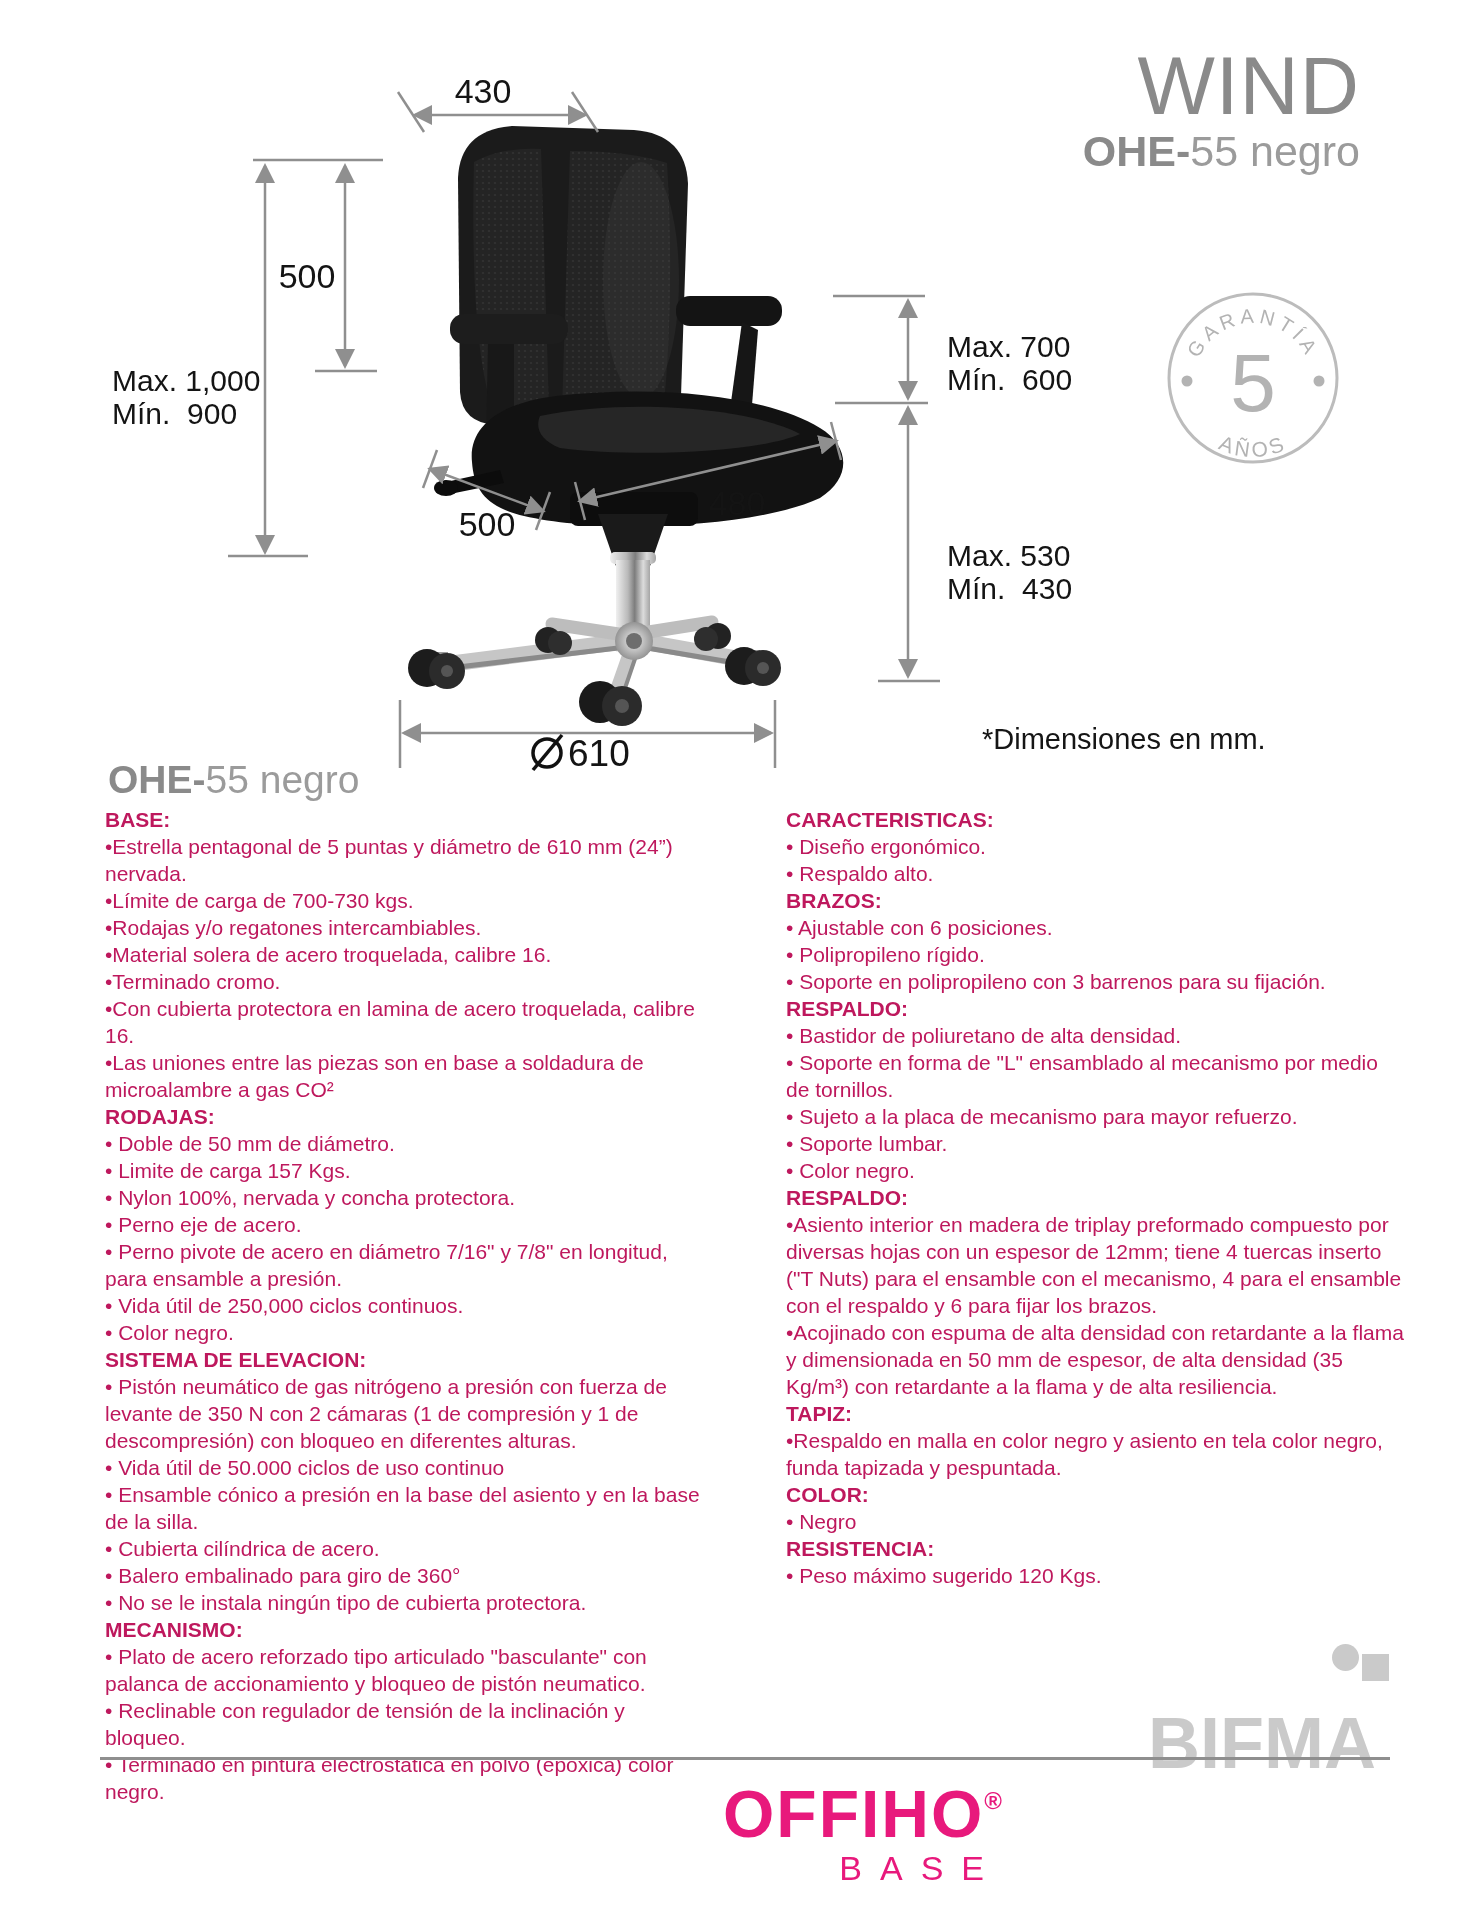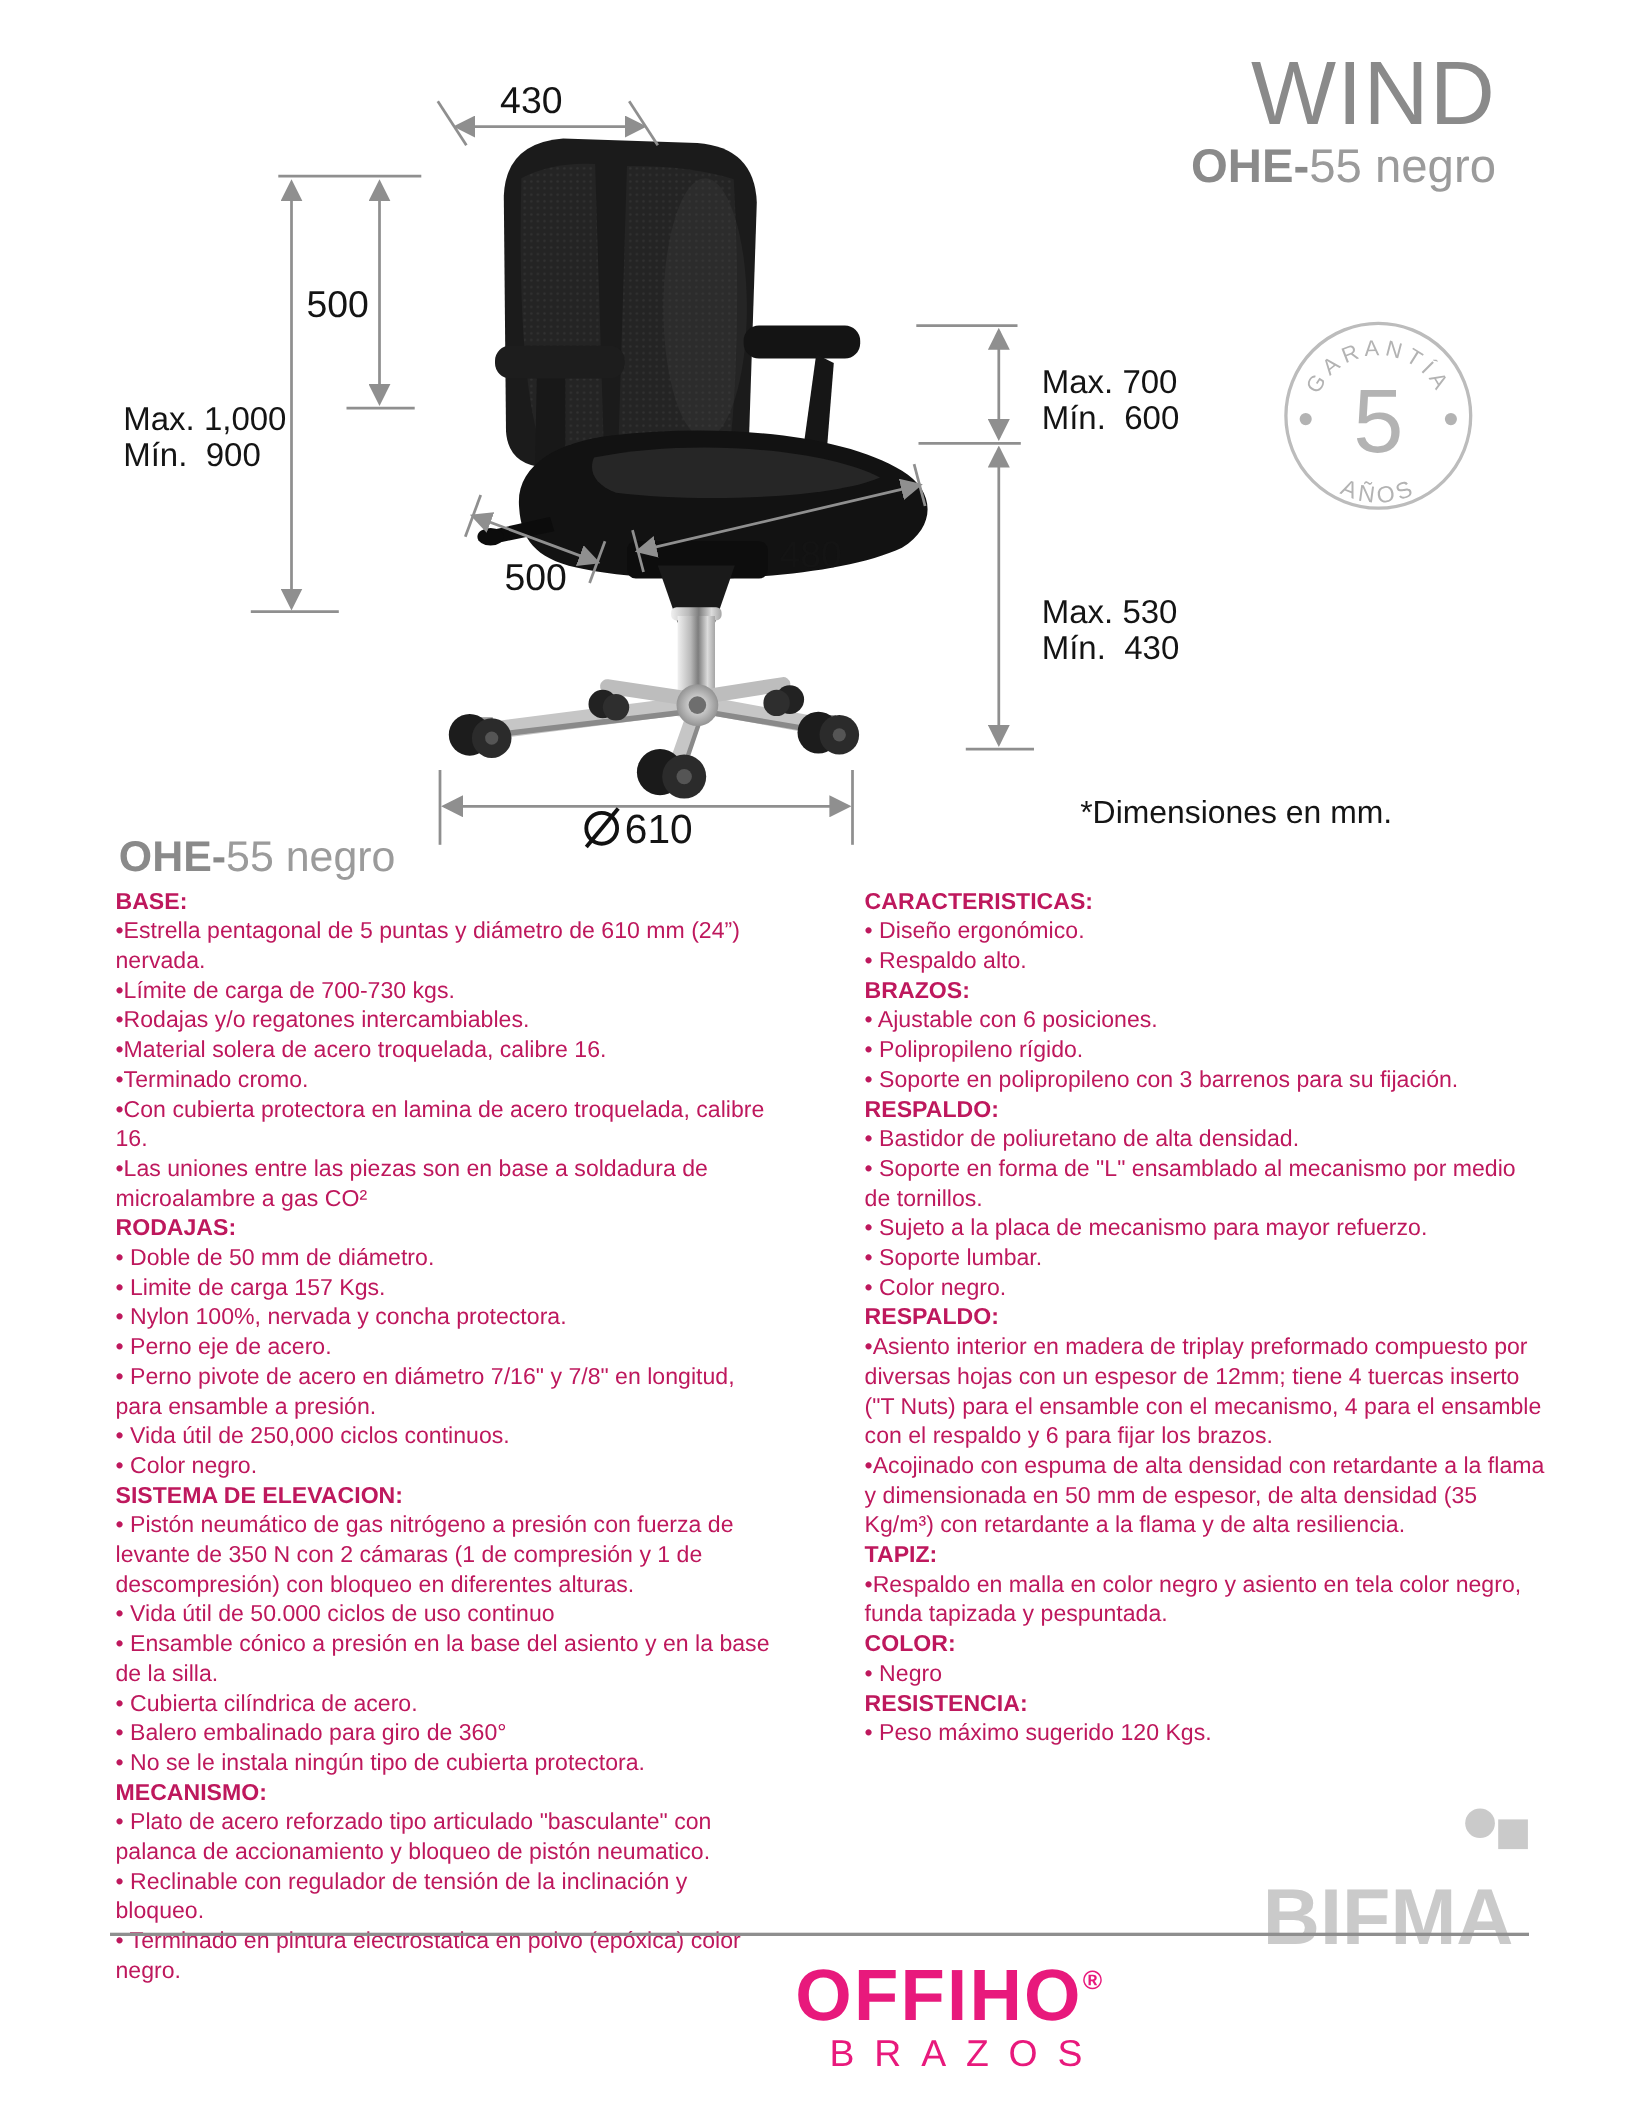--- a/index.html
+++ b/index.html
@@ -265,16 +265,16 @@
   <div class="bifma">
     <span class="bifma-circle"></span>
     <span class="bifma-square"></span>
     <span class="bifma-word">BIFMA</span>
   </div>
 
   <div class="divider"></div>
 
   <div class="offiho">
     <div class="offiho-word"><span>OFFIHO</span><sup>®</sup></div>
-    <div class="offiho-country">BRAZOS</div>
+    <div class="offiho-country">BASE</div>
   </div>
 
 </div>
 
 </body></html>

